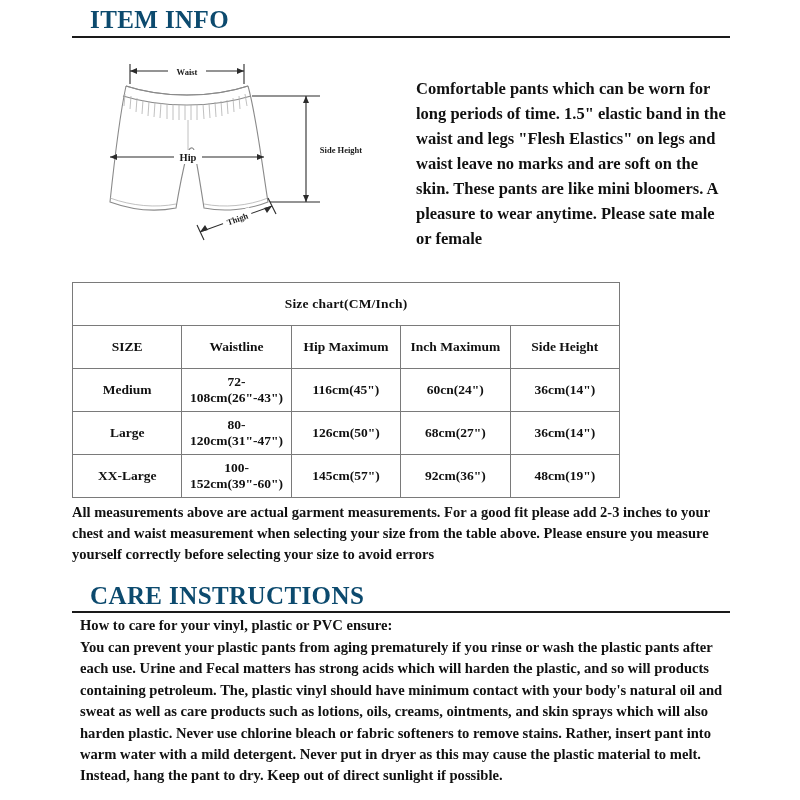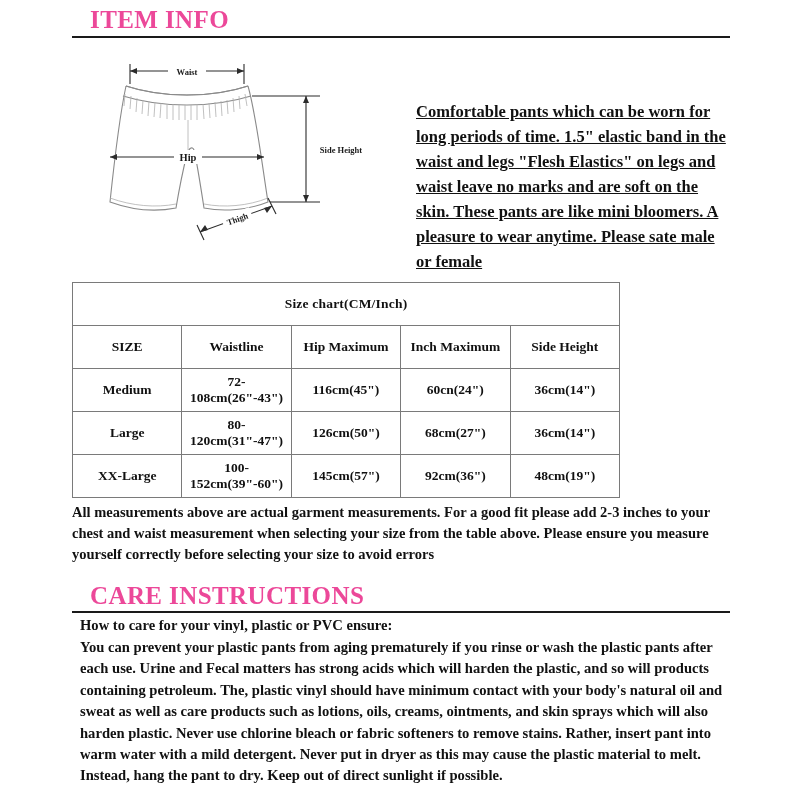--- a/index.html
+++ b/index.html
@@ -25,21 +25,21 @@
     left: 72px;
     top: 0;
     width: 658px;
   }
 
   
   .section-head {
     font-size: 25px;
     font-weight: bold;
     letter-spacing: 0.4px;
-    color: #ec4899;
+    color: #0c4a6e;
     padding: 6px 0 2px 18px;
     line-height: 1.1;
   }
   .rule {
     width: 100%;
     height: 2px;
     background: #1a1a1a;
   }
 
   
@@ -49,23 +49,22 @@
     height: 238px;
   }
   .diagram-wrap {
     width: 340px;
     padding-top: 16px;
     display: flex;
     justify-content: center;
   }
   .desc-wrap {
     flex: 1;
-    padding-top: 61px;
+    padding-top: 38px;
     padding-left: 4px;
-    text-decoration: underline;
   }
   .desc-para {
     font-size: 16.5px;
     font-weight: bold;
     line-height: 1.52;
     color: #111111;
     margin: 0;
   }
 
   

